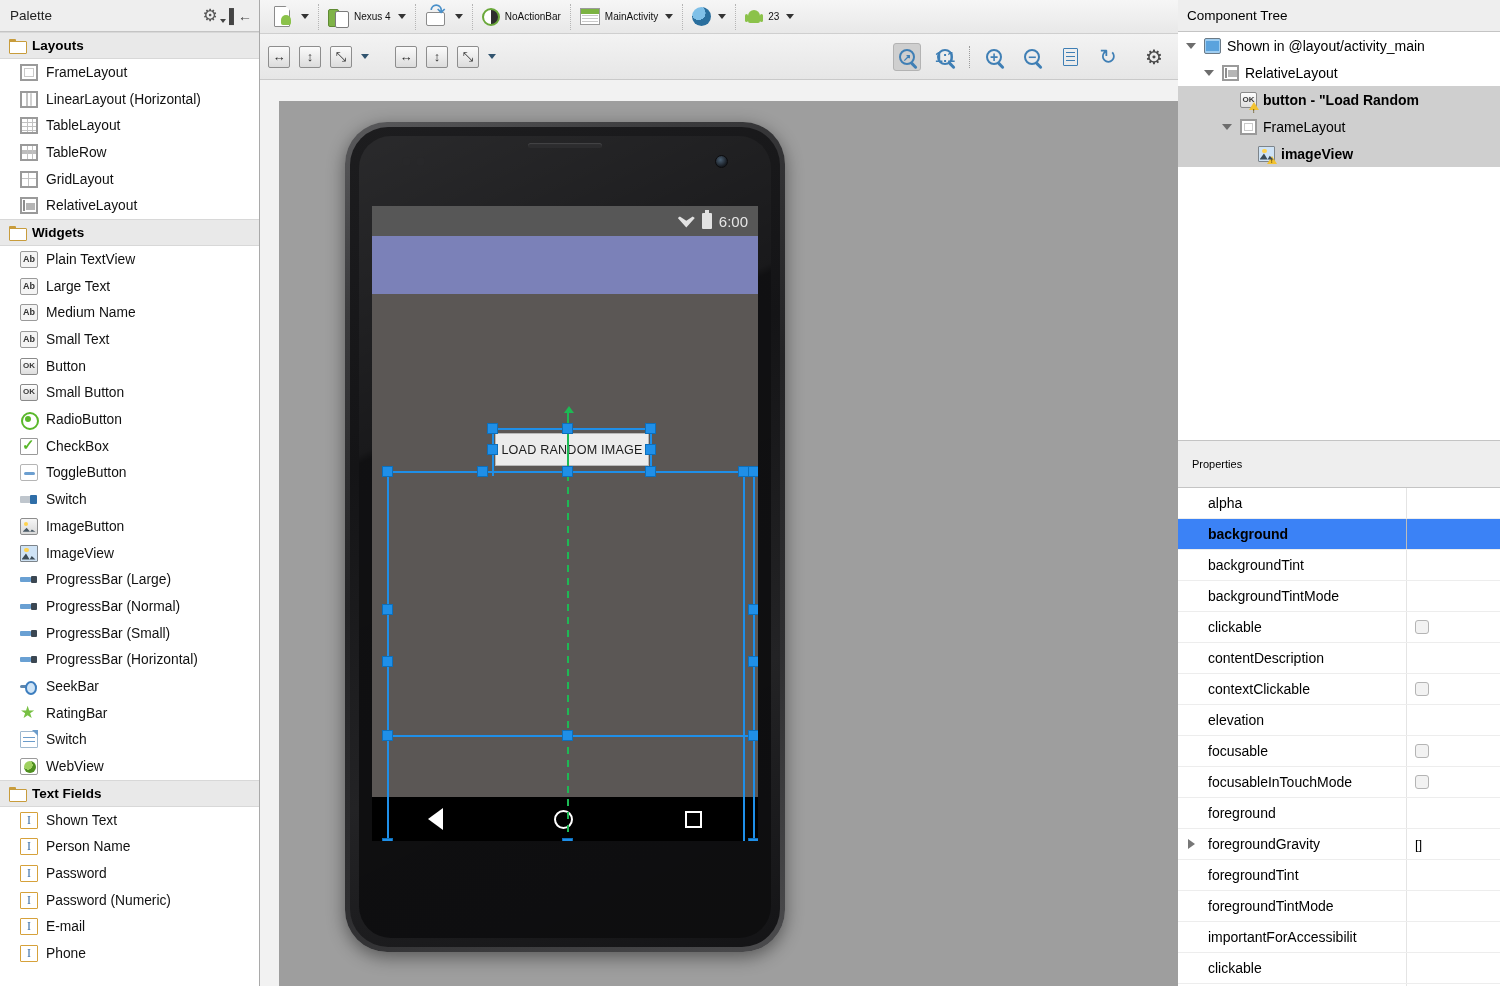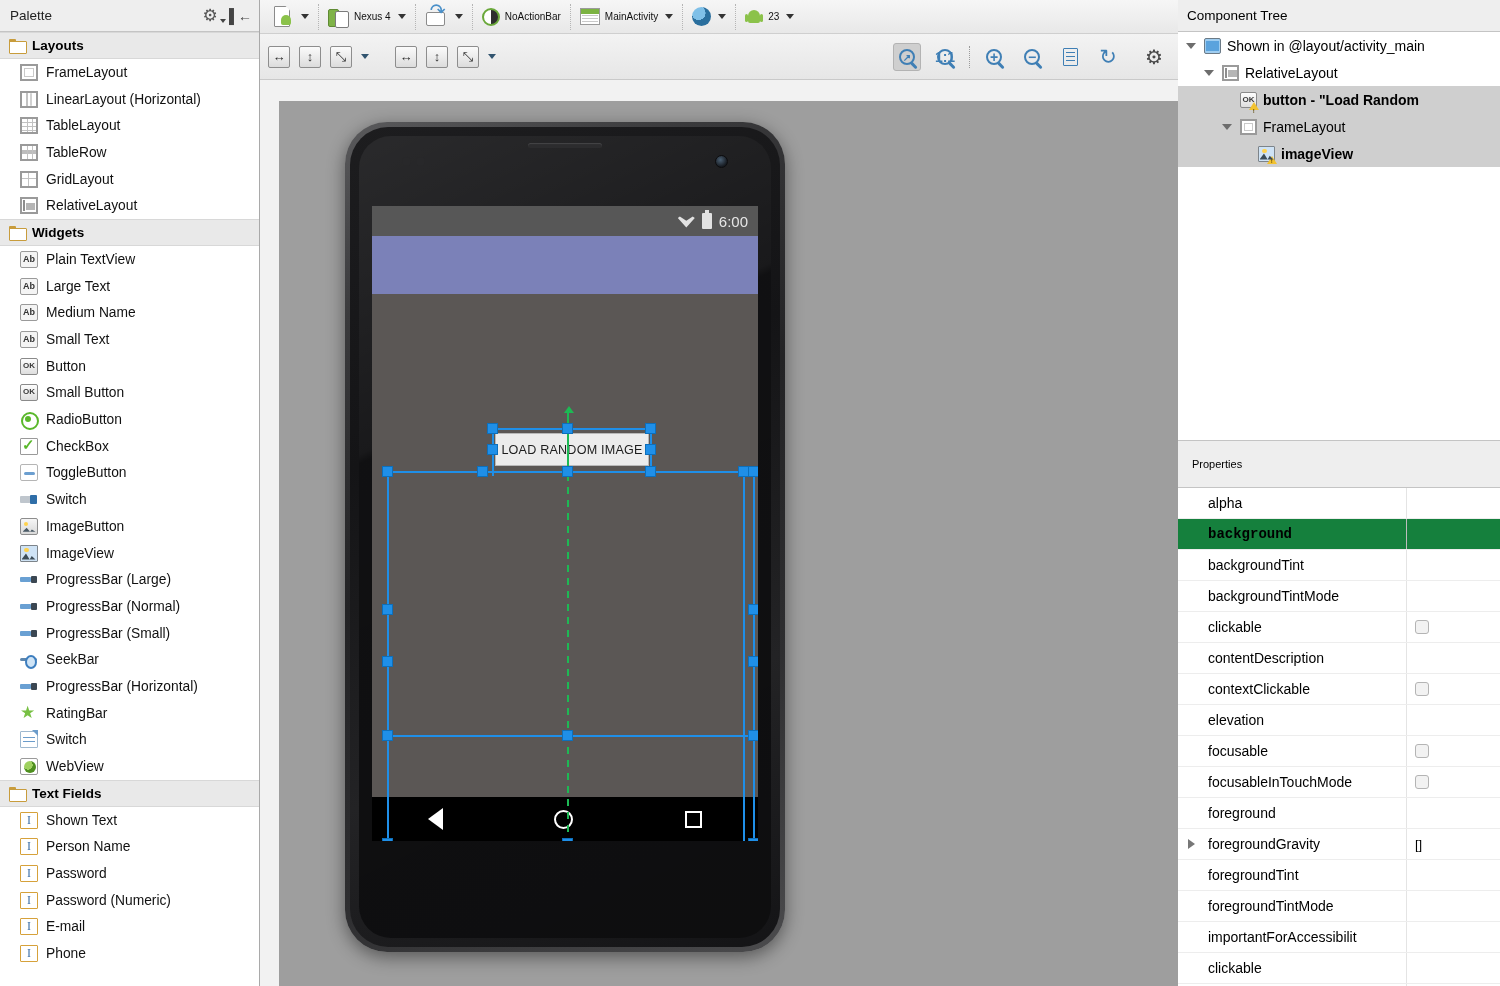--- a/index.html
+++ b/index.html
@@ -291,21 +291,21 @@
   .ic-phone::after { content:""; position:absolute; inset:2px 1px; background:#5ba3dd; }
   .warn { position:absolute; right:-3px; bottom:-3px; width:0;height:0;
      border-left:5px solid transparent; border-right:5px solid transparent; border-bottom:8px solid #f2c230; }
   .warn::after { content:"!"; position:absolute; left:-1.2px; top:2px; font-size:6px; color:#5a4500; font-weight:bold; }
 
   .tree-spacer { background:#fff; }
 
   .props-header { height: 48px; background:#eeeeee; border-top:1px solid #c4c4c4; border-bottom:1px solid #c4c4c4;
      display:flex; align-items:center; padding-left:14px; font-size:11px; }
   .prop-row { height: 31px; display:flex; align-items:center; border-bottom:1px solid #ededed; font-size:14px; }
-  .prop-row.sel { background:#15803d;font-family:Liberation Mono, monospace; }
+  .prop-row.sel { background:#3b82f6; }
   .prop-row.sel .pname { font-weight:bold; }
   .ptw { width:26px; flex:none; display:flex; align-items:center; justify-content:center; }
   .ptw i { width:0;height:0;border-top:5px solid transparent;border-bottom:5px solid transparent;border-left:7px solid #777; display:block; }
   .pname { flex:none; width: 202px; padding-left:4px; overflow:hidden; white-space:nowrap; }
   .pval { flex:1; border-left:1px solid #e4e4e4; height:100%; display:flex; align-items:center; padding-left:8px; font-size:13px; }
   .prop-row.sel .pval { border-left:1px solid #bdbdbd; }
   .pcb { width:14px; height:14px; border:1.3px solid #b4b4b4; border-radius:3px; background:#f2f2f2; }
 </style>
 </head>
 <body>
@@ -408,26 +408,26 @@
         </div>
         <div class="pal-item">
           <span class="ic ic-prog"></span>
           <span>ProgressBar (Normal)</span>
         </div>
         <div class="pal-item">
           <span class="ic ic-prog"></span>
           <span>ProgressBar (Small)</span>
         </div>
         <div class="pal-item">
+          <span class="ic ic-prog"></span>
+          <span>ProgressBar (Horizontal)</span>
+        </div>
+        <div class="pal-item">
           <span class="ic ic-seek"></span>
           <span>SeekBar</span>
-        </div>
-        <div class="pal-item">
-          <span class="ic ic-prog"></span>
-          <span>ProgressBar (Horizontal)</span>
         </div>
         <div class="pal-item">
           <span class="ic ic-rating"></span>
           <span>RatingBar</span>
         </div>
         <div class="pal-item">
           <span class="ic ic-spinner"></span>
           <span>Switch</span>
         </div>
         <div class="pal-item">

